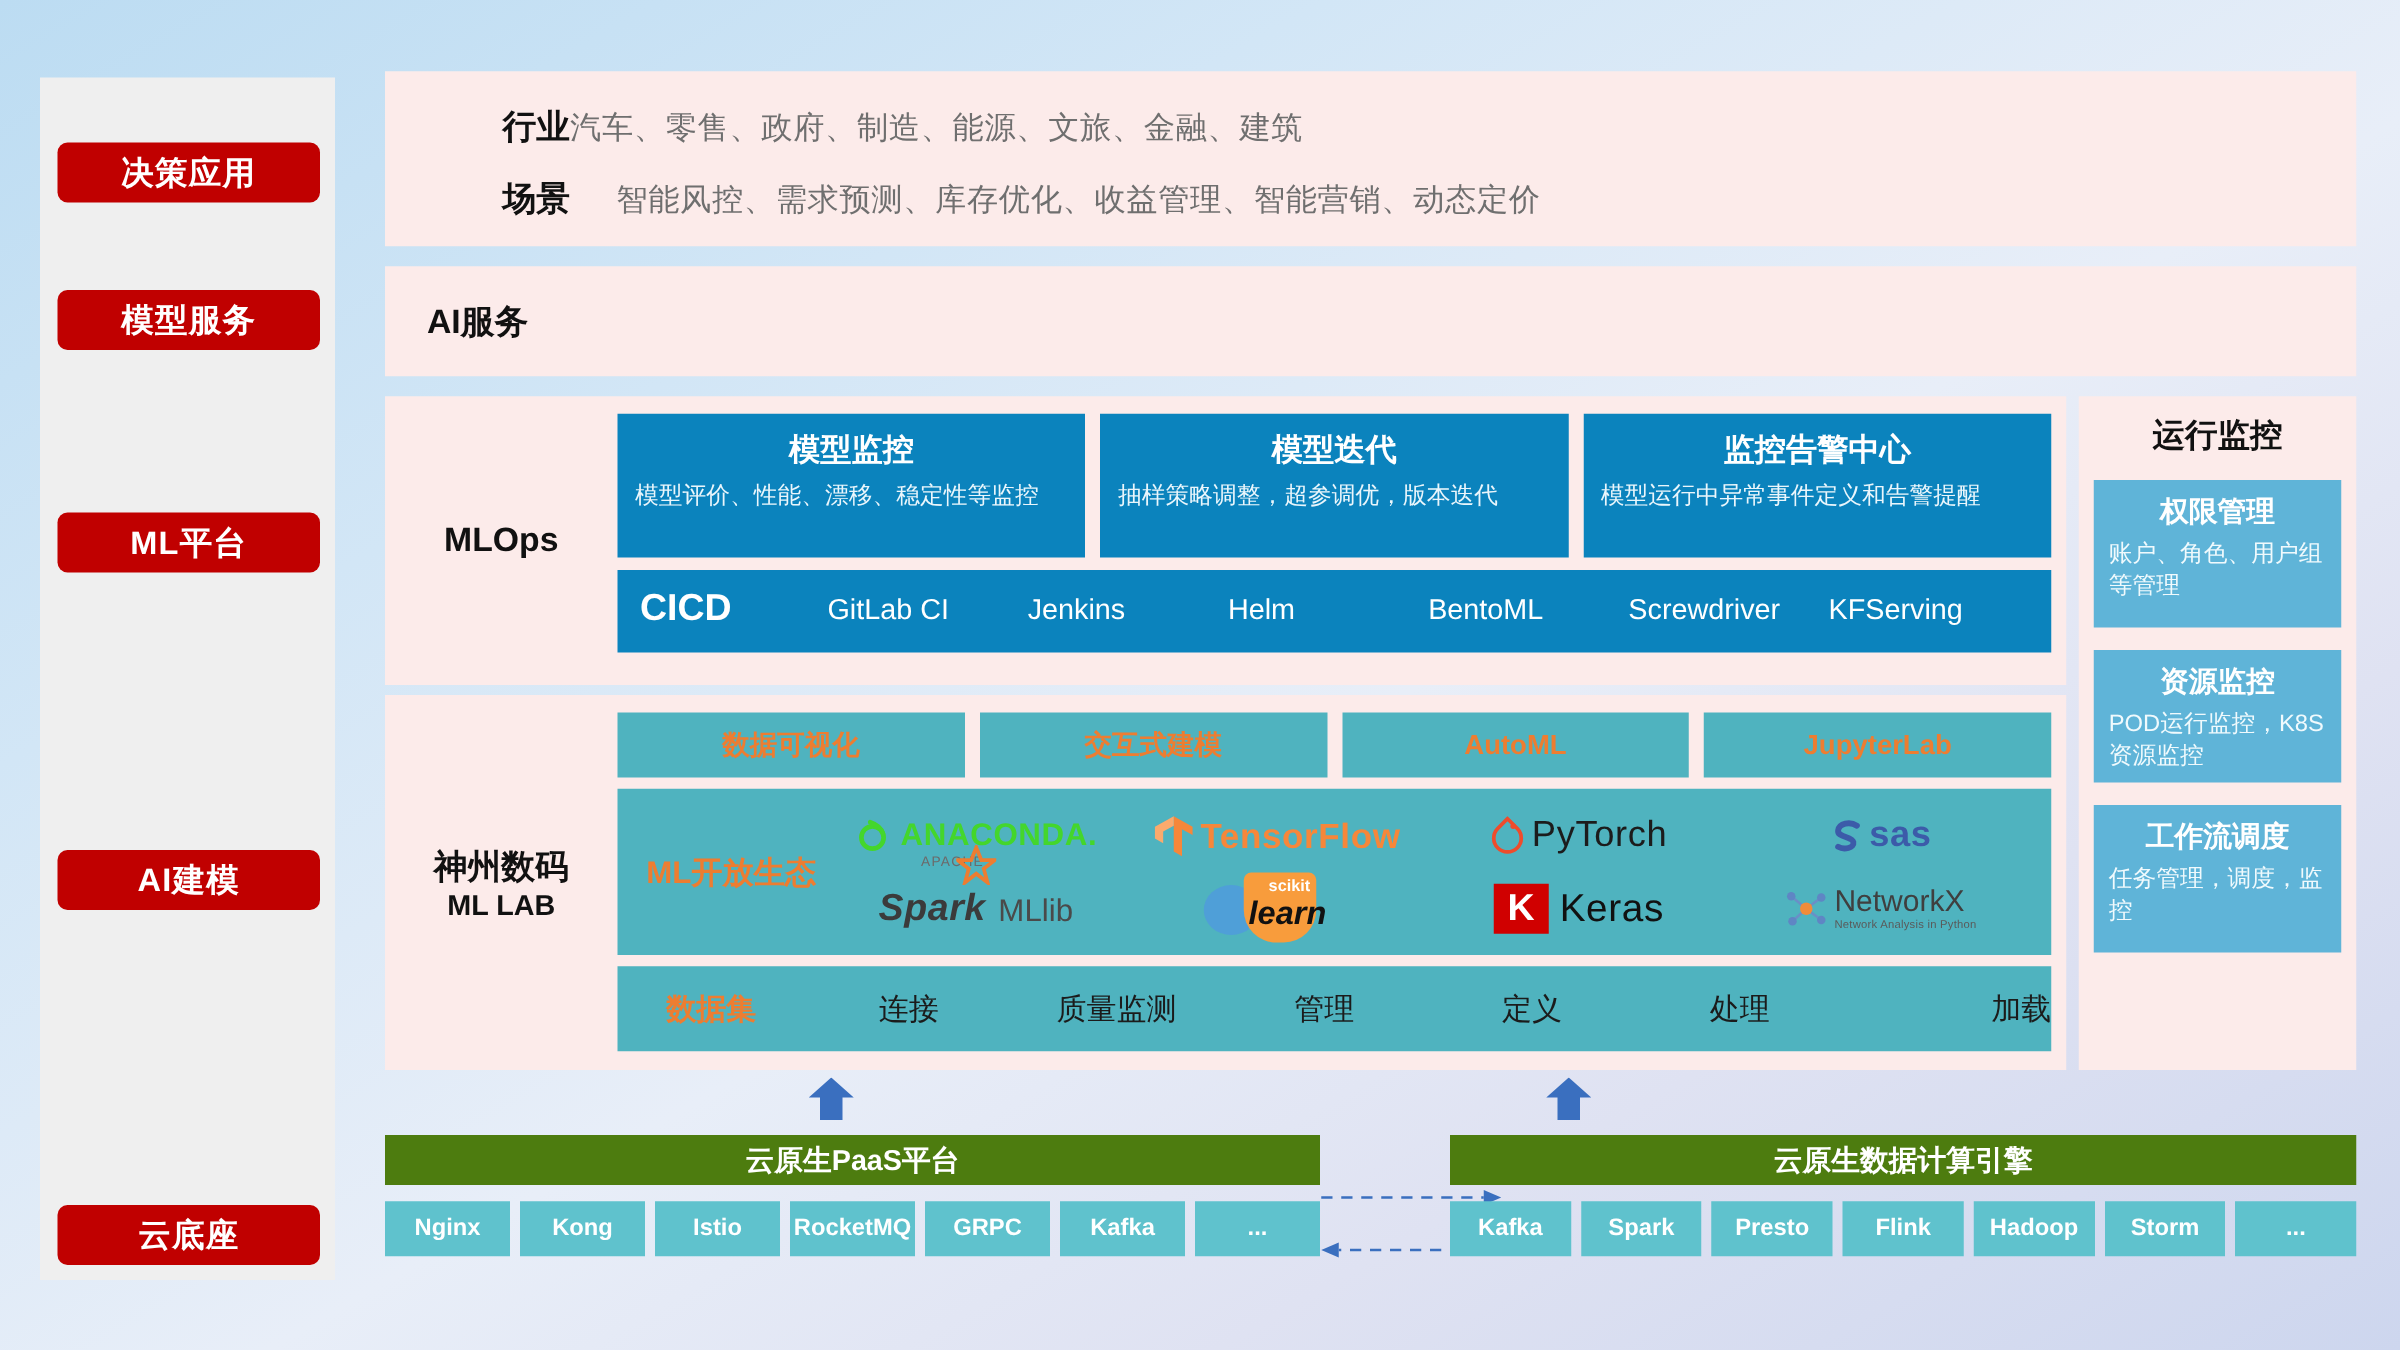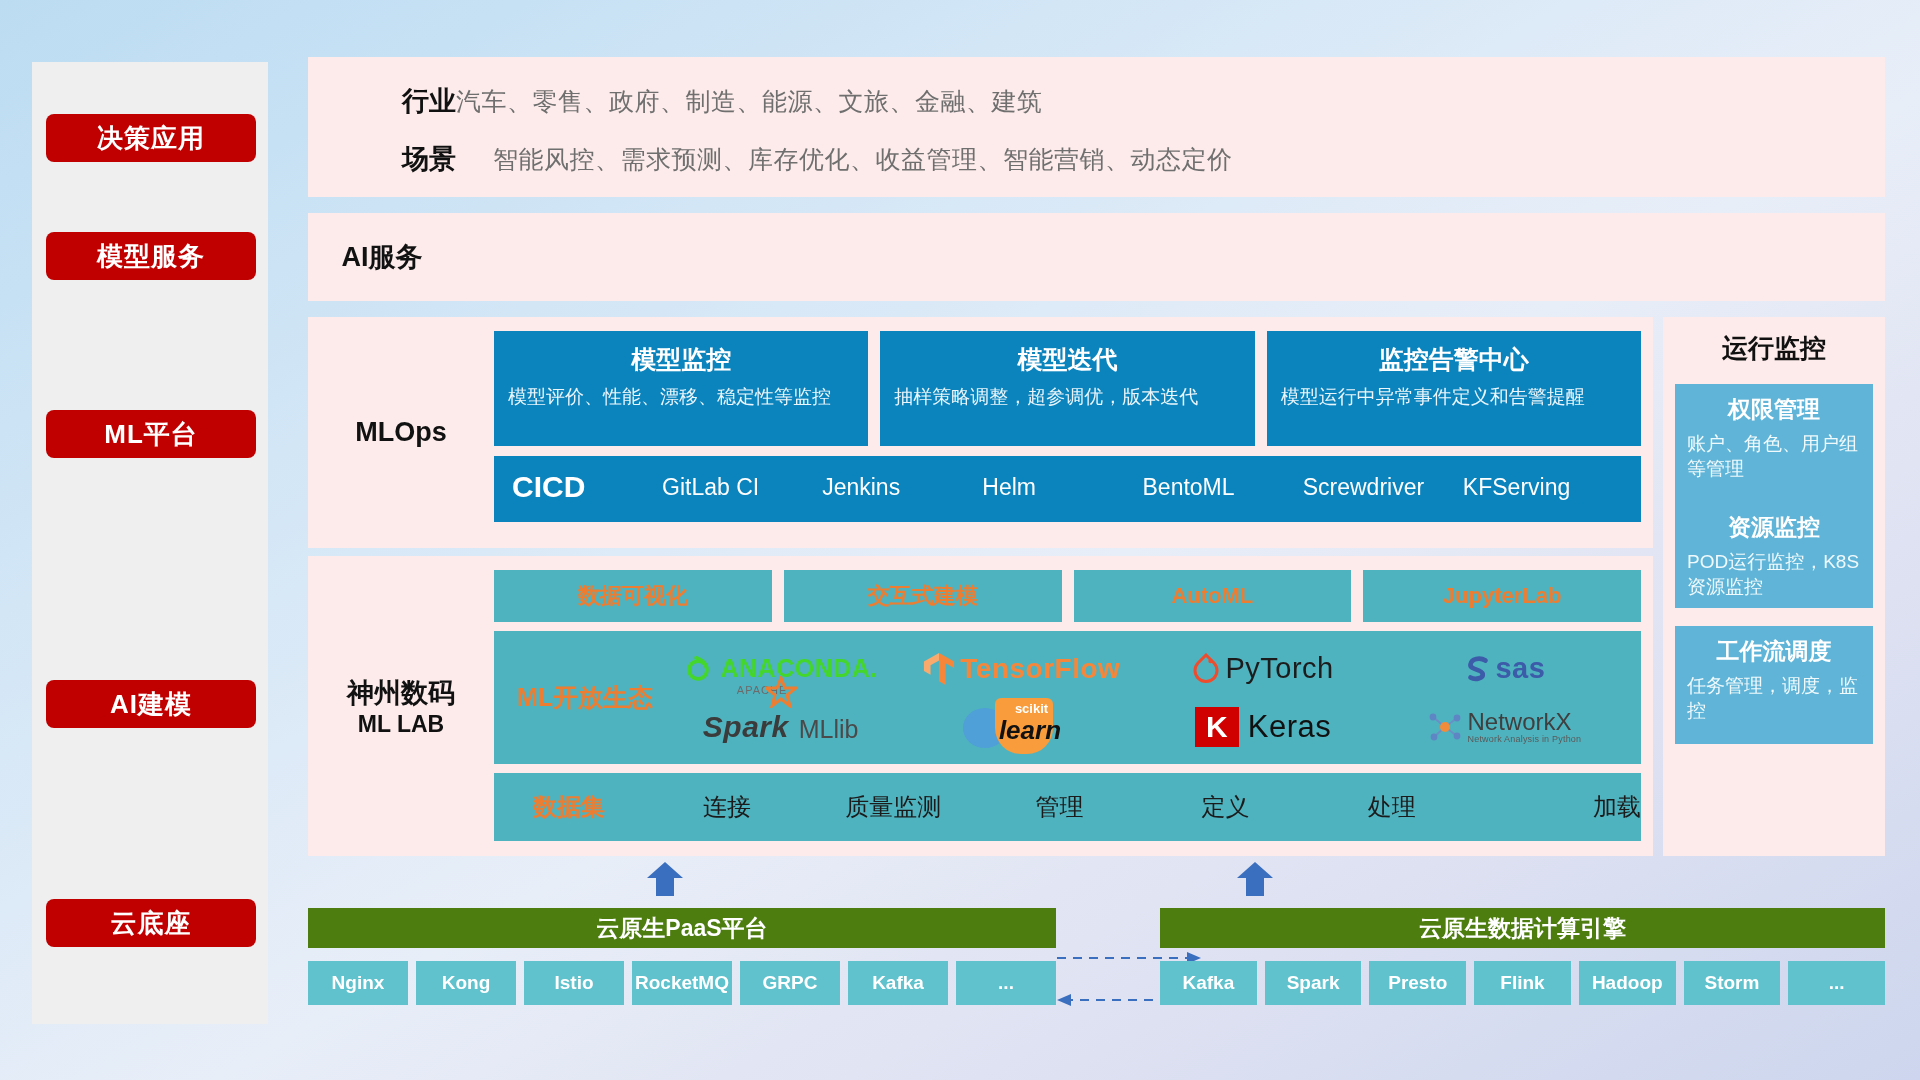--- a/index.html
+++ b/index.html
@@ -101,21 +101,21 @@
 </head>
 <body>
 
 <div id="stage">
 
   <div class="rail">
     <div class="rail-chip" style="top:52px">决策应用</div>
     <div class="rail-chip" style="top:170px">模型服务</div>
     <div class="rail-chip" style="top:348px">ML平台</div>
     <div class="rail-chip" style="top:618px">AI建模</div>
-    <div class="rail-chip" style="top:837px">云底座</div>
+    <div class="rail-chip" style="top:902px">云底座</div>
   </div>
 
   <div class="band" style="left:308px; top:57px; width:1577px; height:140px;">
     <div class="kv-row" style="margin-top:18px;">
       <div class="kv-key">行业</div>
       <div class="kv-val">汽车、零售、政府、制造、能源、文旅、金融、建筑</div>
     </div>
     <div class="kv-row" style="margin-top:6px;gap:37px;">
       <div class="kv-key">场景</div>
       <div class="kv-val">智能风控、需求预测、库存优化、收益管理、智能营销、动态定价</div>
@@ -272,21 +272,21 @@
   </div>
 
   <div class="band" style="left:1663px; top:317px; width:222px; height:539px; padding:14px 12px;">
     <div class="mon-title">运行监控</div>
 
     <div class="mon-card" style="margin-top:18px; height:118px;">
       <div class="mon-card-title">权限管理</div>
       <div class="mon-card-desc">账户、角色、用户组等管理</div>
     </div>
 
-    <div class="mon-card" style="height:106px;">
+    <div class="mon-card" style="margin-top:18px; height:106px;">
       <div class="mon-card-title">资源监控</div>
       <div class="mon-card-desc">POD运行监控，K8S资源监控</div>
     </div>
 
     <div class="mon-card" style="margin-top:18px; height:118px;">
       <div class="mon-card-title">工作流调度</div>
       <div class="mon-card-desc">任务管理，调度，监控</div>
     </div>
   </div>
 

